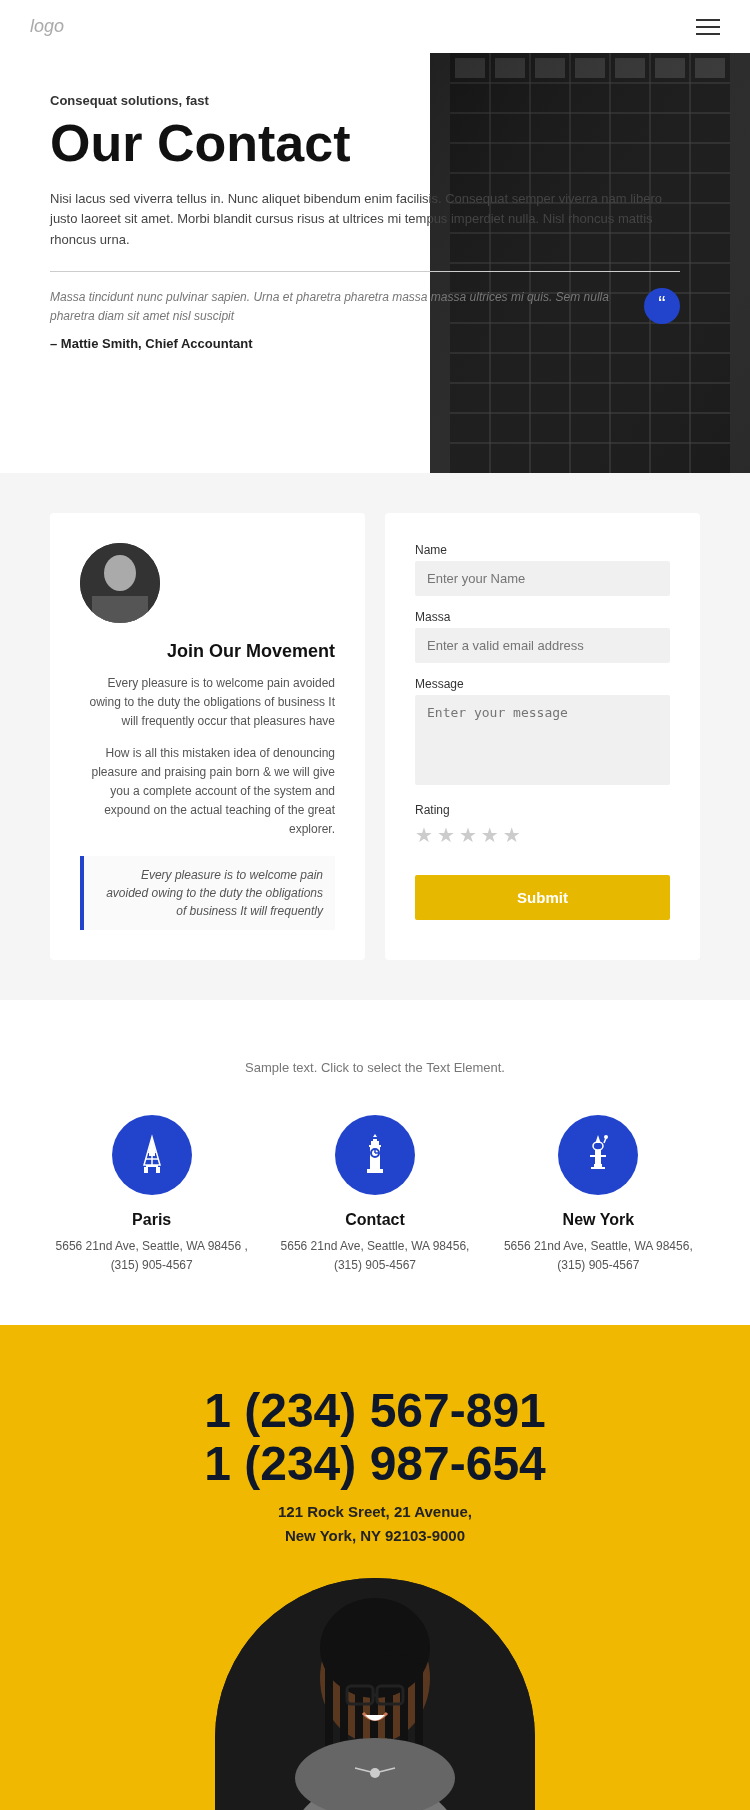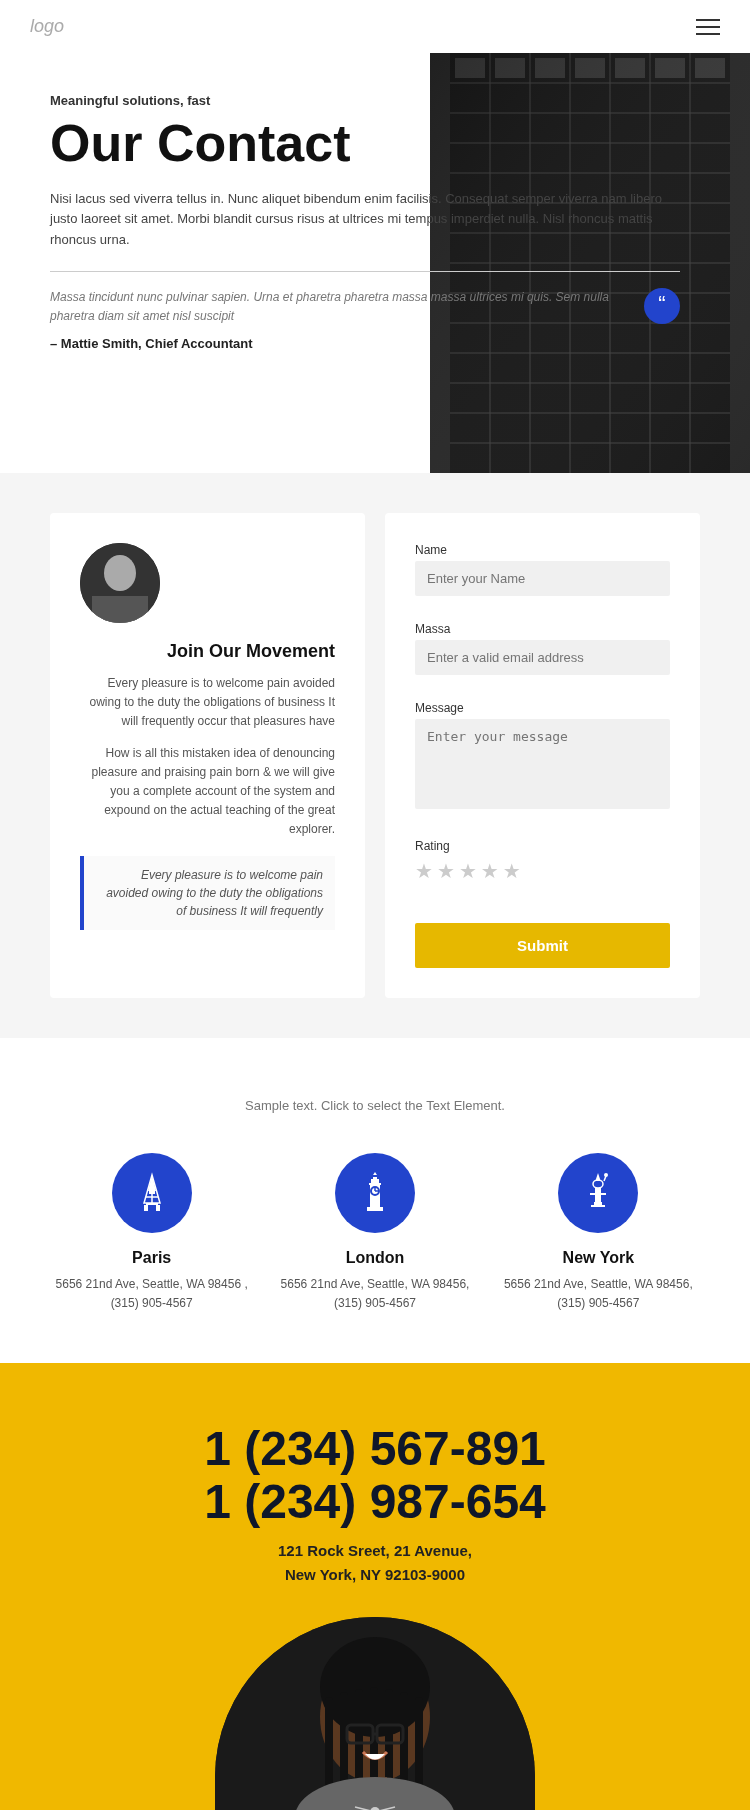--- a/index.html
+++ b/index.html
@@ -62,21 +62,21 @@
     .avatar svg { width: 80px; height: 80px; }
     .join-title { font-size: 18px; font-weight: 800; color: #111; margin-bottom: 12px; }
     .join-desc { font-size: 12px; color: #555; line-height: 1.6; margin-bottom: 12px; }
     .join-quote-block {
       border-left: 4px solid #2244cc; padding: 10px 12px;
       background: #fafafa; margin-top: 16px;
     }
     .join-quote-text { font-size: 12px; color: #555; font-style: italic; line-height: 1.5; }
 
     
-    .form-group { margin-bottom: 26px; }
+    .form-group { margin-bottom: 14px; }
     .form-label { font-size: 12px; color: #333; margin-bottom: 4px; display: block; }
     .form-input {
       width: 100%; padding: 10px 12px; border: none; background: #f0f0f0;
       font-size: 13px; color: #888; border-radius: 2px; outline: none;
     }
     .form-textarea {
       width: 100%; padding: 10px 12px; border: none; background: #f0f0f0;
       font-size: 13px; color: #888; border-radius: 2px; outline: none;
       height: 90px; resize: none;
     }
@@ -128,21 +128,21 @@
   <div class="logo">logo</div>
   <div class="hamburger">
     <span></span>
       <span></span>
       <span></span>
   </div>
 </header>
 
 <section class="hero">
   <div class="hero-content">
-    <p class="hero-tagline">Meaningful solutions, fast</p>
+    <p class="hero-tagline">Consequat solutions, fast</p>
     <h1 class="hero-title">Our Contact</h1>
     <p class="hero-desc">Nisi lacus sed viverra tellus in. Nunc aliquet bibendum enim facilisis. Consequat semper viverra nam libero justo laoreet sit amet. Morbi blandit cursus risus at ultrices mi tempus imperdiet nulla. Nisl rhoncus mattis rhoncus urna.</p>
     <hr class="hero-divider">
     <div class="hero-quote-block">
       <p class="hero-quote-text">Massa tincidunt nunc pulvinar sapien. Urna et pharetra pharetra massa massa ultrices mi quis. Sem nulla pharetra diam sit amet nisl suscipit</p>
       <div class="quote-icon"></div>
       <p class="hero-quote-author">– Mattie Smith, Chief Accountant</p>
     </div>
   </div>
   <div class="hero-image">
@@ -276,21 +276,21 @@
           <rect x="16" y="12" width="12" height="2" fill="white"></rect>
           <rect x="17" y="14" width="10" height="22" fill="white"></rect>
           <circle cx="22" cy="20" r="4" fill="none" stroke="#2244cc" stroke-width="2"></circle>
           <line x1="22" y1="17" x2="22" y2="20" stroke="#2244cc" stroke-width="1.5"></line>
           <line x1="22" y1="20" x2="25" y2="20" stroke="#2244cc" stroke-width="1.5"></line>
           <rect x="14" y="36" width="16" height="4" fill="white"></rect>
           <rect x="20" y="6" width="4" height="2" fill="white"></rect>
           <polygon points="20,4 22,1 24,4" fill="white"></polygon>
         </svg>
       </div>
-      <p class="office-name">London</p>
+      <p class="office-name">Contact</p>
       <p class="office-address">5656 21nd Ave, Seattle, WA 98456, (315) 905-4567</p>
     </div>
 
     <div class="office-item">
       <div class="office-icon">
         <svg viewBox="0 0 44 44" xmlns="http://www.w3.org/2000/svg" fill="white">
 
           <polygon points="22,2 20,8 24,8" fill="white"></polygon>
           <rect x="20" y="8" width="4" height="2" fill="white"></rect>
           <ellipse cx="22" cy="13" rx="5" ry="4" fill="none" stroke="white" stroke-width="1.5"></ellipse>

